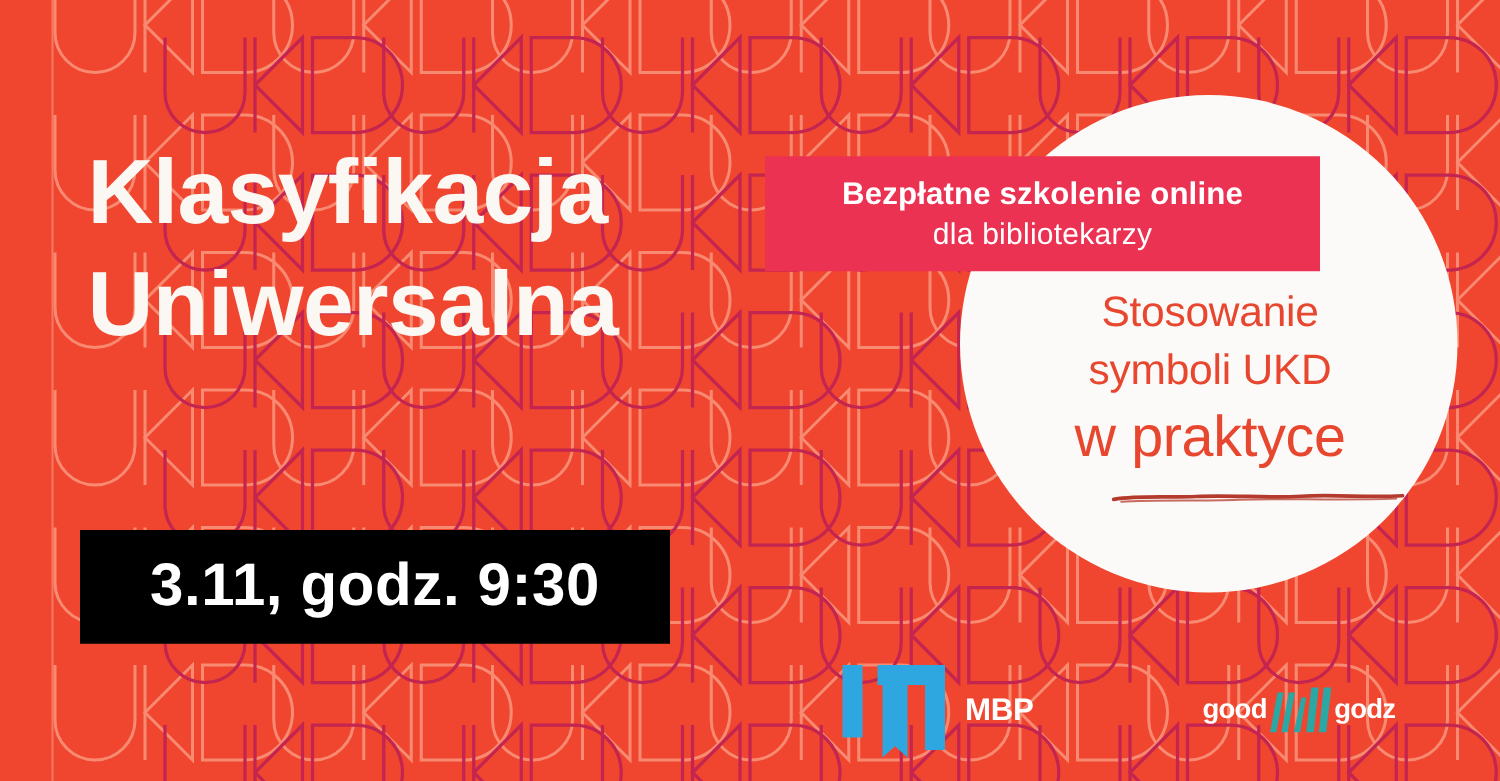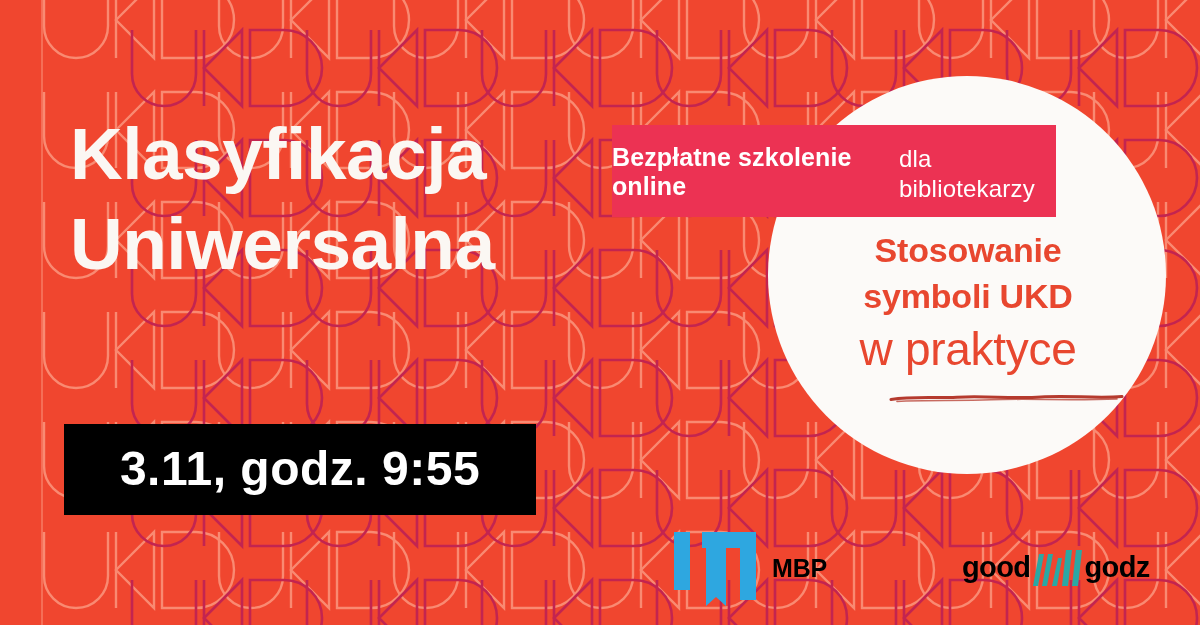--- a/index.html
+++ b/index.html
@@ -74,21 +74,21 @@
 
   
   .pink-banner {
     position: absolute;
     left: 612px;
     top: 125px;
     width: 444px;
     height: 92px;
     background: #EC3253;
     display: flex;
-    flex-direction: row;
+    flex-direction: column;
     align-items: center;
     justify-content: center;
     padding-top: 2px;
     box-sizing: border-box;
   }
   .pink-banner .banner-main {
     color: #FFFFFF;
     font-size: 25px;
     font-weight: bold;
     letter-spacing: 0.1px;
@@ -109,21 +109,21 @@
     left: 780px;
     top: 228px;
     width: 376px;
     text-align: center;
     color: #E8472F;
   }
   .circle-copy .cc-line1,
   .circle-copy .cc-line2 {
     display: block;
     font-size: 34px;
-    font-weight: bold;
+    font-weight: normal;
     line-height: 1.34;
     letter-spacing: -0.2px;
   }
   .circle-copy .cc-line3 {
     display: block;
     font-size: 46px;
     font-weight: normal;
     line-height: 1.22;
     letter-spacing: -0.3px;
     margin-top: 2px;
@@ -140,38 +140,38 @@
   .logo-mbp {
     position: absolute;
     left: 672px;
     top: 528px;
     display: flex;
     align-items: center;
     gap: 14px;
   }
   .logo-mbp .mbp-mark { width: 86px; height: 80px; flex: none; }
   .logo-mbp .mbp-text {
-    color: #000000;
+    color: #ffffff;
     font-size: 25px;
     font-weight: bold;
     line-height: 1.22;
     letter-spacing: -0.2px;
   }
   .logo-mbp .mbp-text span { display: block; }
 
   .logo-goodbooks {
     position: absolute;
     left: 962px;
     top: 548px;
     display: flex;
     align-items: center;
   }
   .logo-goodbooks .gb-word {
-    color: #000000;
-    font-size: 29px;
+    color: #ffffff;
+    font-size: 22px;
     font-weight: bold;
     letter-spacing: -0.6px;
     line-height: 1;
   }
   .logo-goodbooks .gb-mark { width: 52px; height: 38px; flex: none; margin: 0 1px; }
 </style>
 </head>
 <body>
 
 <div id="poster">
@@ -291,21 +291,21 @@
   </div>
 
   <div class="circle"></div>
 
   <h1 class="headline">
     <span class="hl-line">Klasyfikacja</span>
     <span class="hl-line">Uniwersalna</span>
   </h1>
 
   <div class="date-badge">
-    <span class="date-text">3.11, godz. 9:55</span>
+    <span class="date-text">3.11, godz. 9:30</span>
   </div>
 
   <div class="pink-banner">
     <span class="banner-main">Bezpłatne szkolenie online</span>
     <span class="banner-sub">dla bibliotekarzy</span>
   </div>
 
   <div class="circle-copy">
     <span class="cc-line1">Stosowanie</span>
     <span class="cc-line2">symboli UKD</span>

